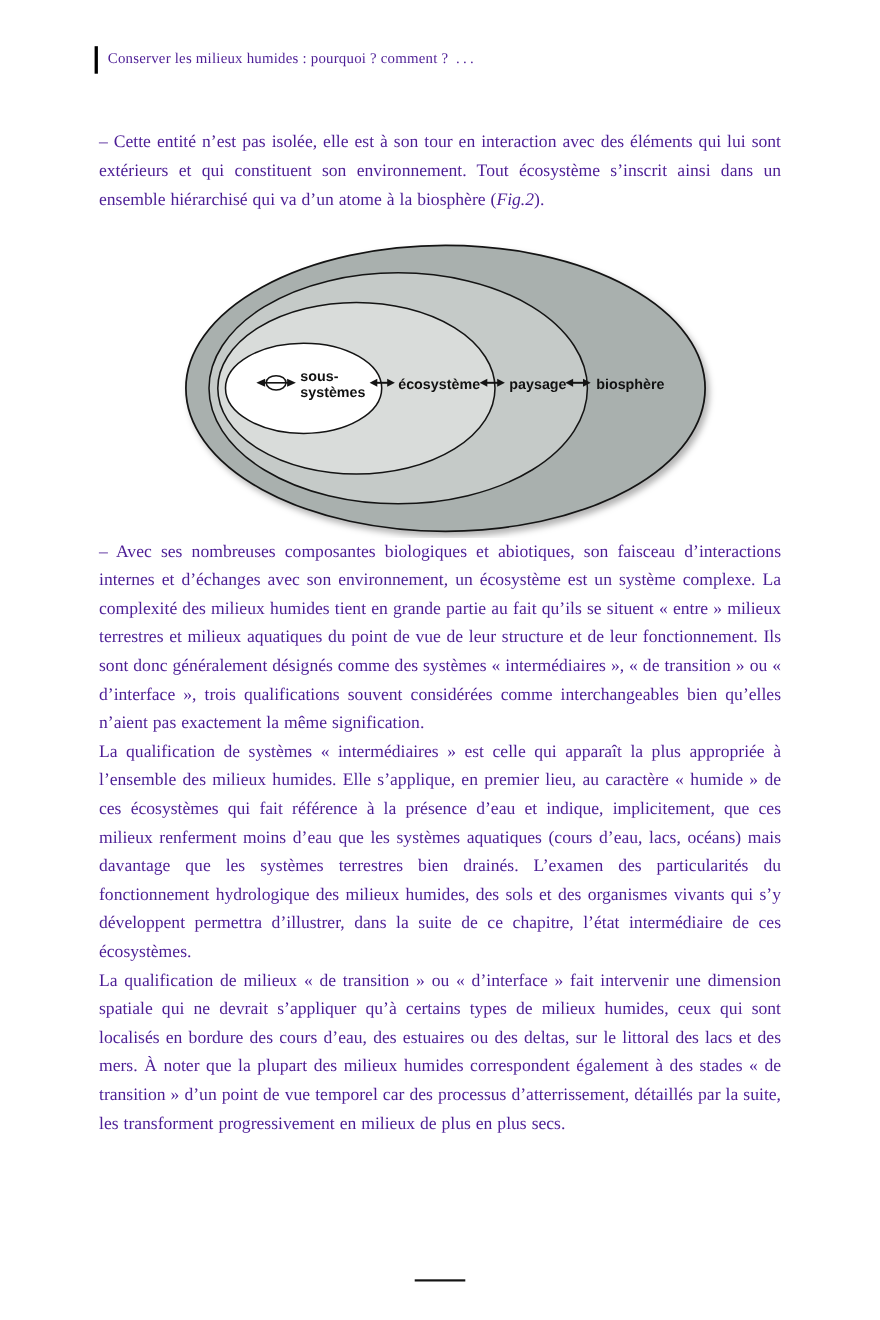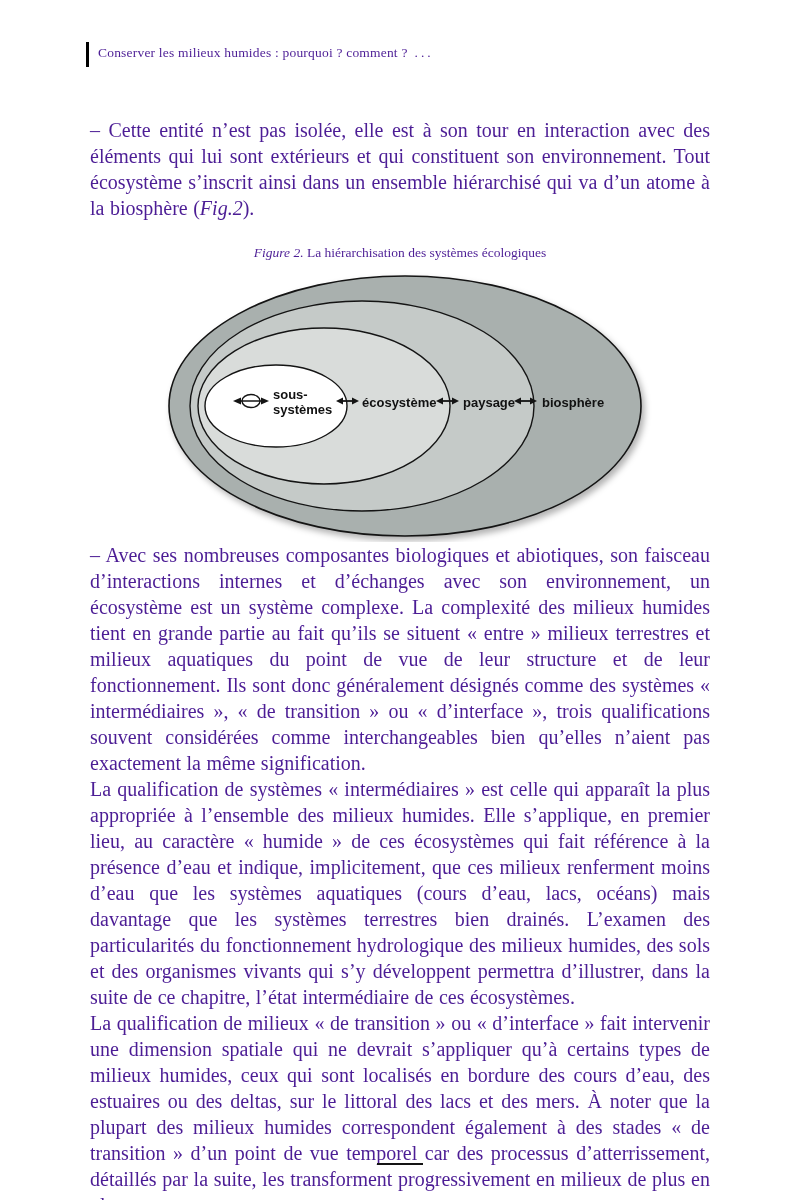--- a/index.html
+++ b/index.html
@@ -29,21 +29,21 @@
     height: 25px;
     background: #000;
     margin-right: 9px;
     flex: 0 0 auto;
   }
   .header-title { padding-top: 3px; letter-spacing: 0.2px; }
   .header-dots { padding-top: 3px; margin-left: 7px; letter-spacing: 3px; }
 
   
   .para {
-    font-size: 20px;
+    font-size: 16px;
     line-height: 26px;
     text-align: justify;
     margin: 0;
     word-spacing: 0.5px;
   }
   .para.intro { margin-top: 50px; }
   .para i { font-style: italic; }
 
   
   .caption { margin-top: 22px; text-align: center; }
@@ -94,24 +94,20 @@
 
   <div class="running-header">
     <span class="header-bar"></span>
     <span class="header-title">Conserver les milieux humides : pourquoi ? comment ?</span>
     <span class="header-dots">...</span>
   </div>
 
   <p class="para intro"><span>– Cette entité n’est pas isolée, elle est à son tour en interaction avec des éléments qui lui sont extérieurs et qui constituent son environnement. Tout écosystème s’inscrit ainsi dans un ensemble hiérarchisé qui va d’un atome à la biosphère (</span><i>Fig.2</i><span>).</span></p>
 
   <div class="caption">
-    <div class="caption-head">
-      <i>Figure 2.</i>
-      <span>La hiérarchisation des systèmes écologiques</span>
-    </div>
   </div>
 
   <div class="figure">
     <svg width="620" height="272" viewBox="0 0 620 272">
 
       <ellipse class="outer-ellipse" cx="315" cy="136" rx="236" ry="130" stroke="#141414" stroke-width="1.6" fill="#a9b0ae"></ellipse>
       <ellipse cx="272" cy="136" rx="172" ry="105" stroke="#141414" stroke-width="1.4" fill="#c5cac8"></ellipse>
       <ellipse cx="234" cy="136" rx="126" ry="78" stroke="#141414" stroke-width="1.4" fill="#d9dcda"></ellipse>
       <ellipse cx="186" cy="136" rx="71" ry="41" stroke="#141414" stroke-width="1.4" fill="#ffffff"></ellipse>
 

